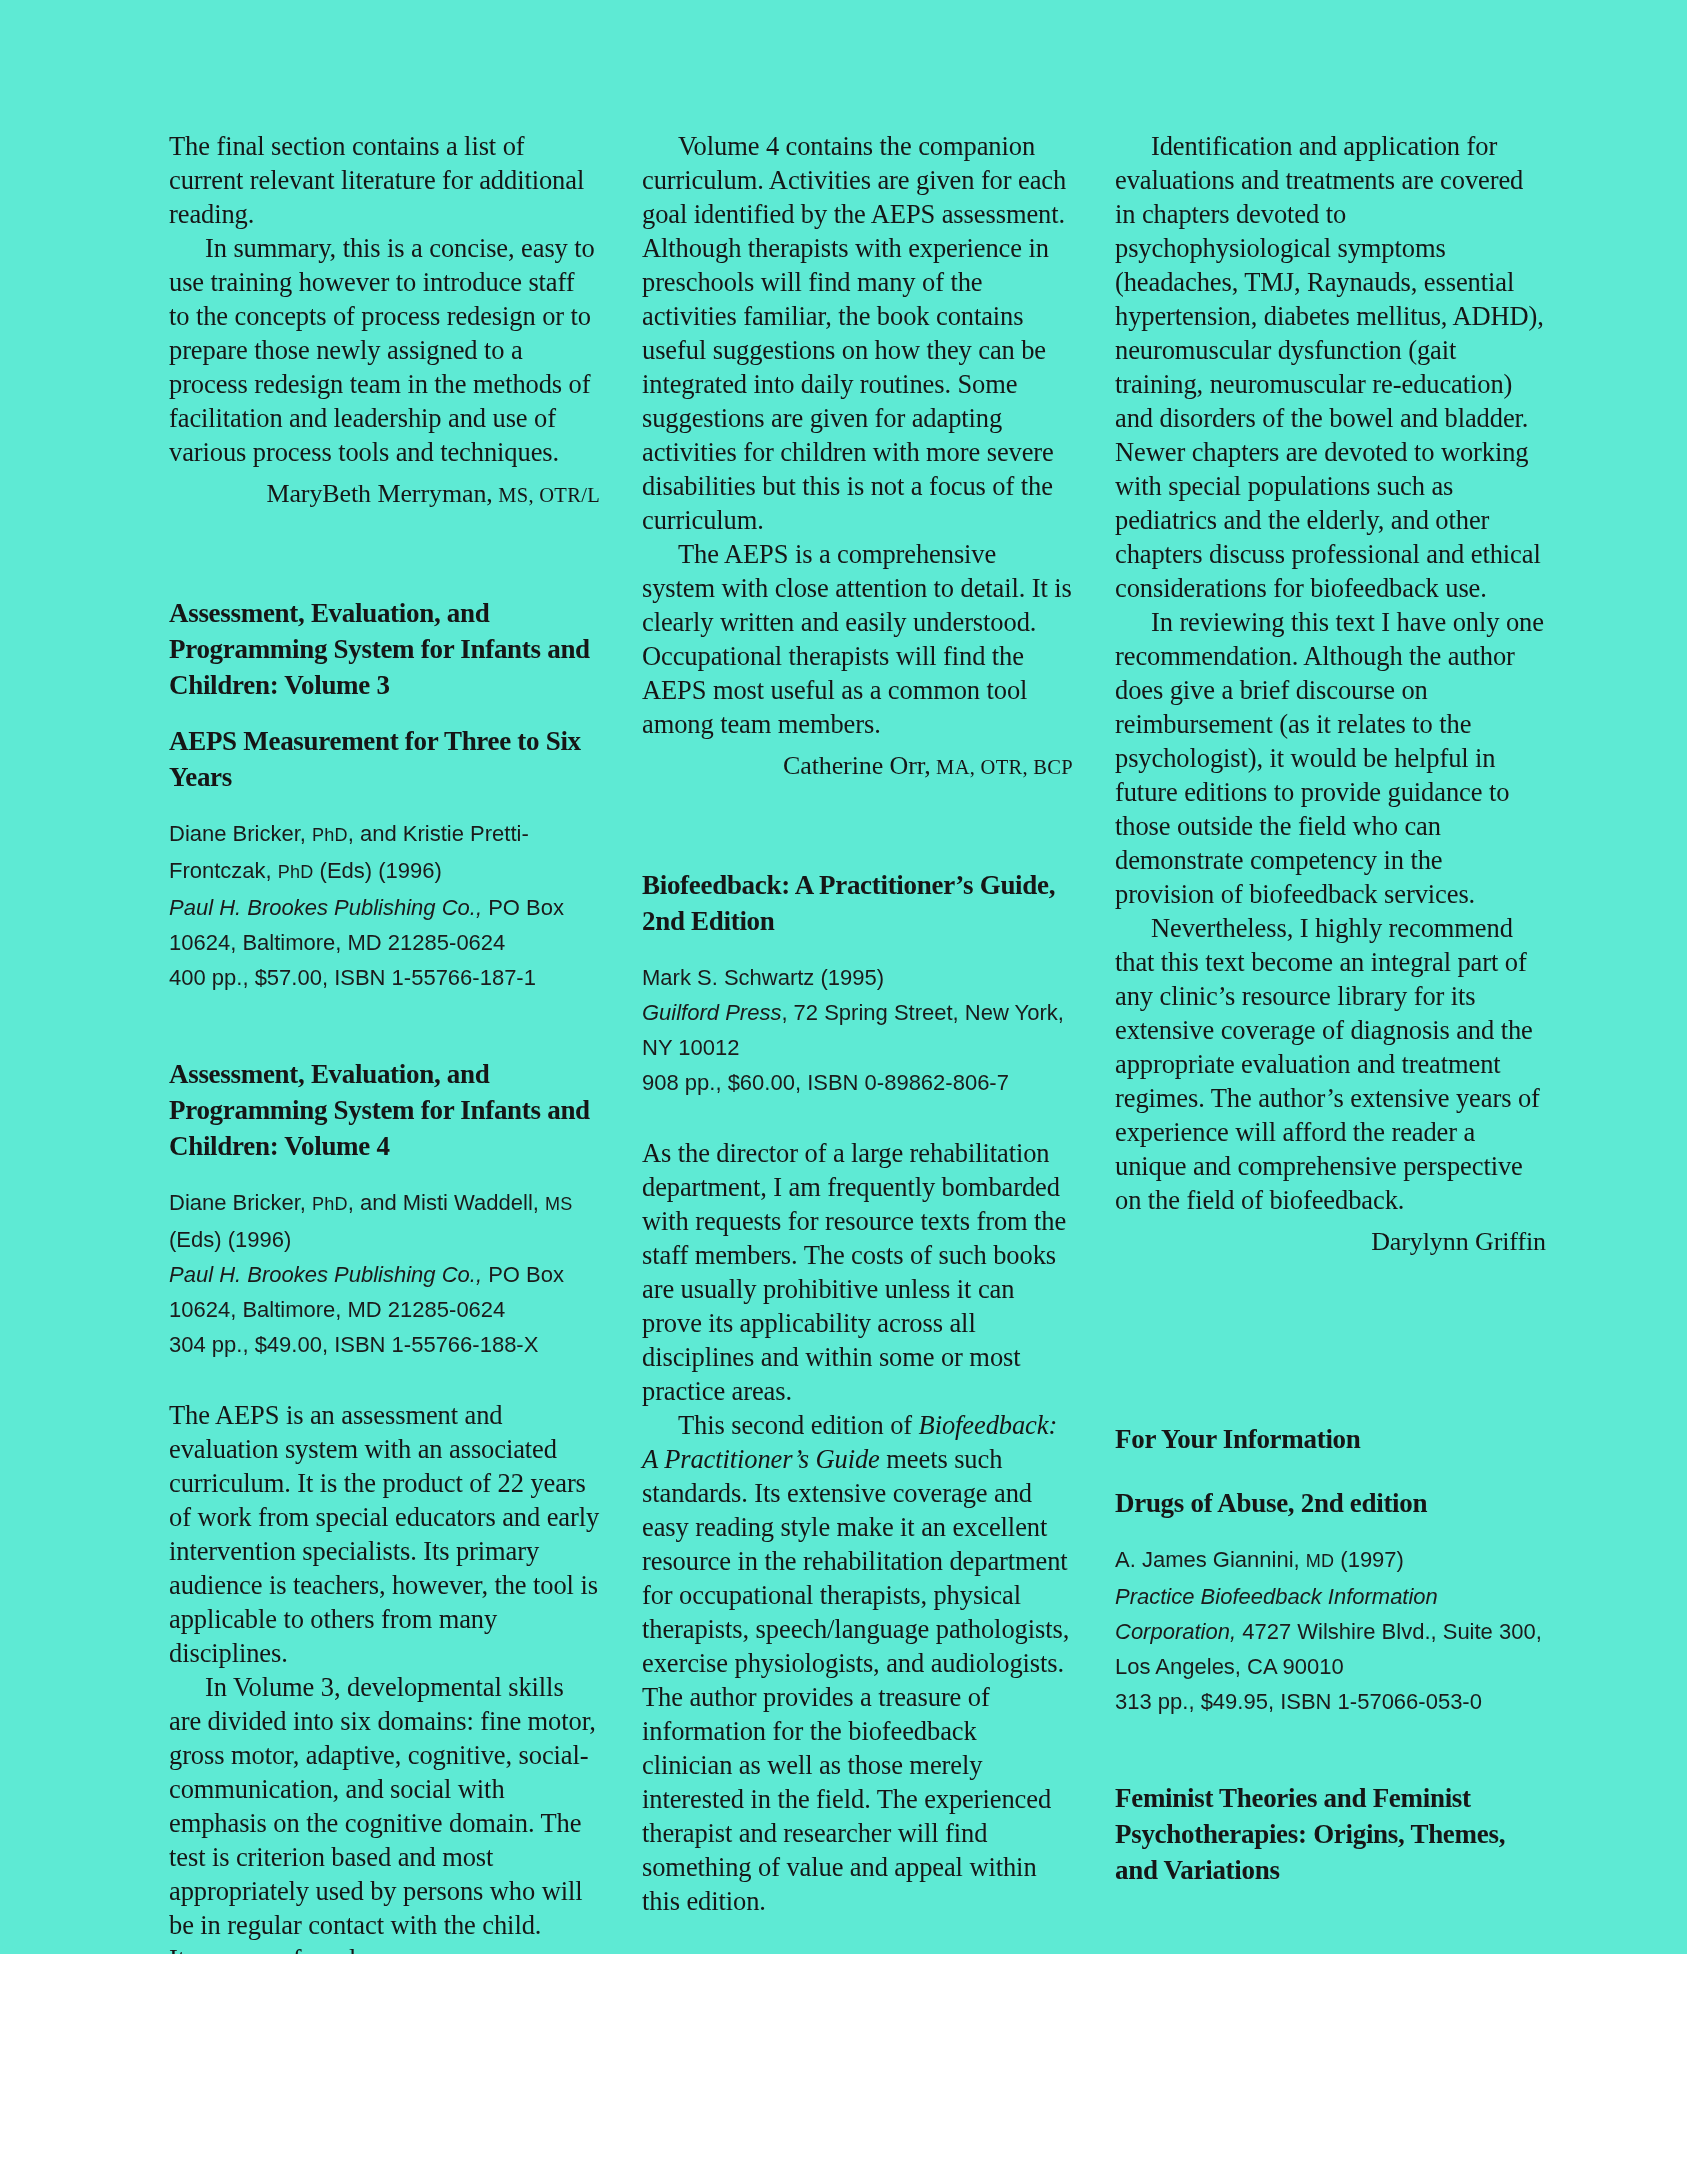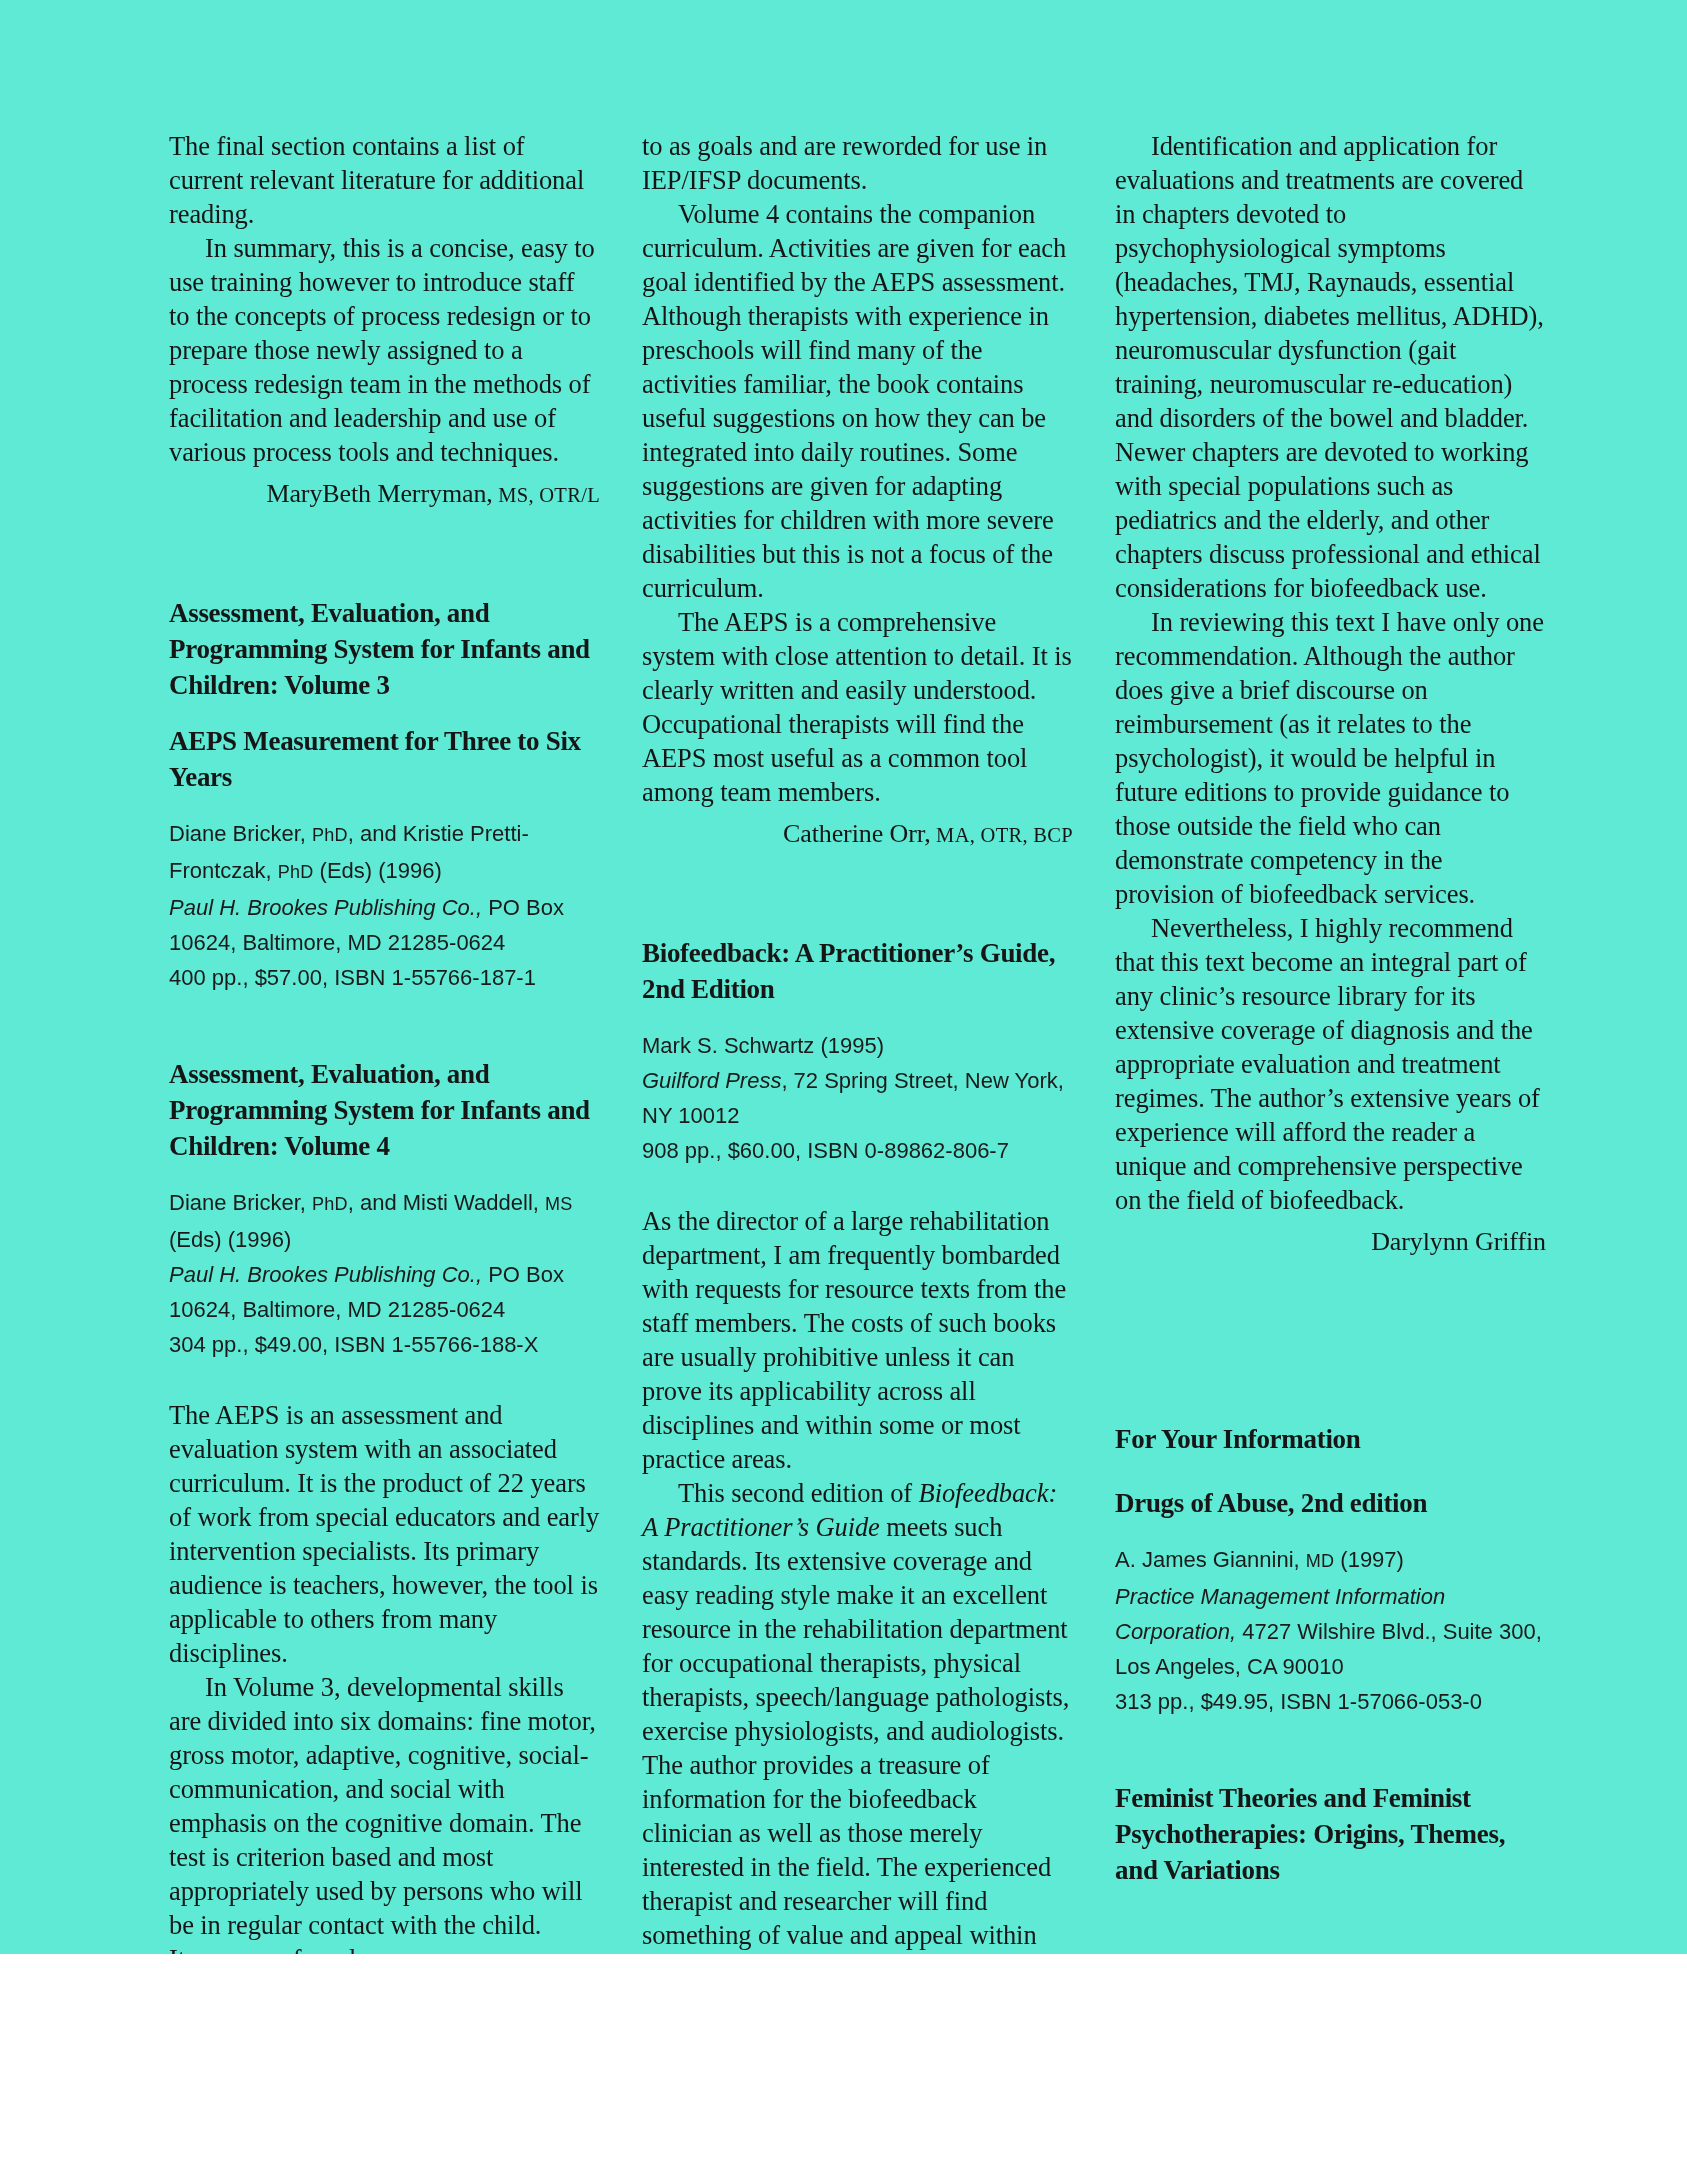--- a/index.html
+++ b/index.html
@@ -48,21 +48,20 @@
         <h2 class="heading heading-title">Assessment, Evaluation, and Programming System for Infants and Children: Volume 4</h2>
         <div class="citation">
           <div class="cit-line"><span class="run">Diane Bricker, </span><span class="run run-sc">PhD</span><span class="run">, and Misti Waddell, </span><span class="run run-sc">MS</span><span class="run"> (Eds) (1996)</span></div>
           <div class="cit-line"><span class="run run-i">Paul H. Brookes Publishing Co.,</span><span class="run"> PO Box 10624, Baltimore, MD 21285-0624</span></div>
           <div class="cit-line"><span class="run">304 pp., $49.00, ISBN 1-55766-188-X</span></div>
         </div>
         <p class="para"><span class="run">The AEPS is an assessment and evaluation system with an associated curriculum. It is the product of 22 years of work from special educators and early intervention specialists. Its primary audience is teachers, however, the tool is applicable to others from many disciplines.</span></p>
         <p class="para indent"><span class="run">In Volume 3, developmental skills are divided into six domains: fine motor, gross motor, adaptive, cognitive, social-communication, and social with emphasis on the cognitive domain. The test is criterion based and most appropriately used by persons who will be in regular contact with the child. Items are referred</span></p>
       </section>
     <section class="col">
-        <p class="para"><span class="run">to as goals and are reworded for use in IEP/IFSP documents.</span></p>
         <p class="para indent"><span class="run">Volume 4 contains the companion curriculum. Activities are given for each goal identified by the AEPS assessment. Although therapists with experience in preschools will find many of the activities familiar, the book contains useful suggestions on how they can be integrated into daily routines. Some suggestions are given for adapting activities for children with more severe disabilities but this is not a focus of the curriculum.</span></p>
         <p class="para indent"><span class="run">The AEPS is a comprehensive system with close attention to detail. It is clearly written and easily understood. Occupational therapists will find the AEPS most useful as a common tool among team members.</span></p>
         <div class="byline"><span class="run run-name">Catherine Orr,</span><span class="run run-cred"> MA, OTR, BCP</span></div>
         <h2 class="heading heading-title">Biofeedback: A Practitioner’s Guide, 2nd Edition</h2>
         <div class="citation">
           <div class="cit-line"><span class="run">Mark S. Schwartz (1995)</span></div>
           <div class="cit-line"><span class="run run-i">Guilford Press</span><span class="run">, 72 Spring Street, New York, NY 10012</span></div>
           <div class="cit-line"><span class="run">908 pp., $60.00, ISBN 0-89862-806-7</span></div>
         </div>
         <p class="para"><span class="run">As the director of a large rehabilitation department, I am frequently bombarded with requests for resource texts from the staff members. The costs of such books are usually prohibitive unless it can prove its applicability across all disciplines and within some or most practice areas.</span></p>
@@ -70,21 +69,21 @@
       </section>
     <section class="col">
         <p class="para indent"><span class="run">Identification and application for evaluations and treatments are covered in chapters devoted to psychophysiological symptoms (headaches, TMJ, Raynauds, essential hypertension, diabetes mellitus, ADHD), neuromuscular dysfunction (gait training, neuromuscular re-education) and disorders of the bowel and bladder. Newer chapters are devoted to working with special populations such as pediatrics and the elderly, and other chapters discuss professional and ethical considerations for biofeedback use.</span></p>
         <p class="para indent"><span class="run">In reviewing this text I have only one recommendation. Although the author does give a brief discourse on reimbursement (as it relates to the psychologist), it would be helpful in future editions to provide guidance to those outside the field who can demonstrate competency in the provision of biofeedback services.</span></p>
         <p class="para indent"><span class="run">Nevertheless, I highly recommend that this text become an integral part of any clinic’s resource library for its extensive coverage of diagnosis and the appropriate evaluation and treatment regimes. The author’s extensive years of experience will afford the reader a unique and comprehensive perspective on the field of biofeedback.</span></p>
         <div class="byline"><span class="run run-name">Darylynn Griffin</span></div>
         <h2 class="heading heading-section">For Your Information</h2>
         <h2 class="heading heading-title">Drugs of Abuse, 2nd edition</h2>
         <div class="citation">
           <div class="cit-line"><span class="run">A. James Giannini, </span><span class="run run-sc">MD</span><span class="run"> (1997)</span></div>
-          <div class="cit-line"><span class="run run-i">Practice Management Information Corporation,</span><span class="run"> 4727 Wilshire Blvd., Suite 300, Los Angeles, CA 90010</span></div>
+          <div class="cit-line"><span class="run run-i">Practice Biofeedback Information Corporation,</span><span class="run"> 4727 Wilshire Blvd., Suite 300, Los Angeles, CA 90010</span></div>
           <div class="cit-line"><span class="run">313 pp., $49.95, ISBN 1-57066-053-0</span></div>
         </div>
         <h2 class="heading heading-title">Feminist Theories and Feminist Psychotherapies: Origins, Themes, and Variations</h2>
       </section>
   </main>
   <footer class="footer">
     <span class="journal">The American Journal of Occupational Therapy</span>
     <span class="pagenum">307</span>
   </footer>
 </div>

